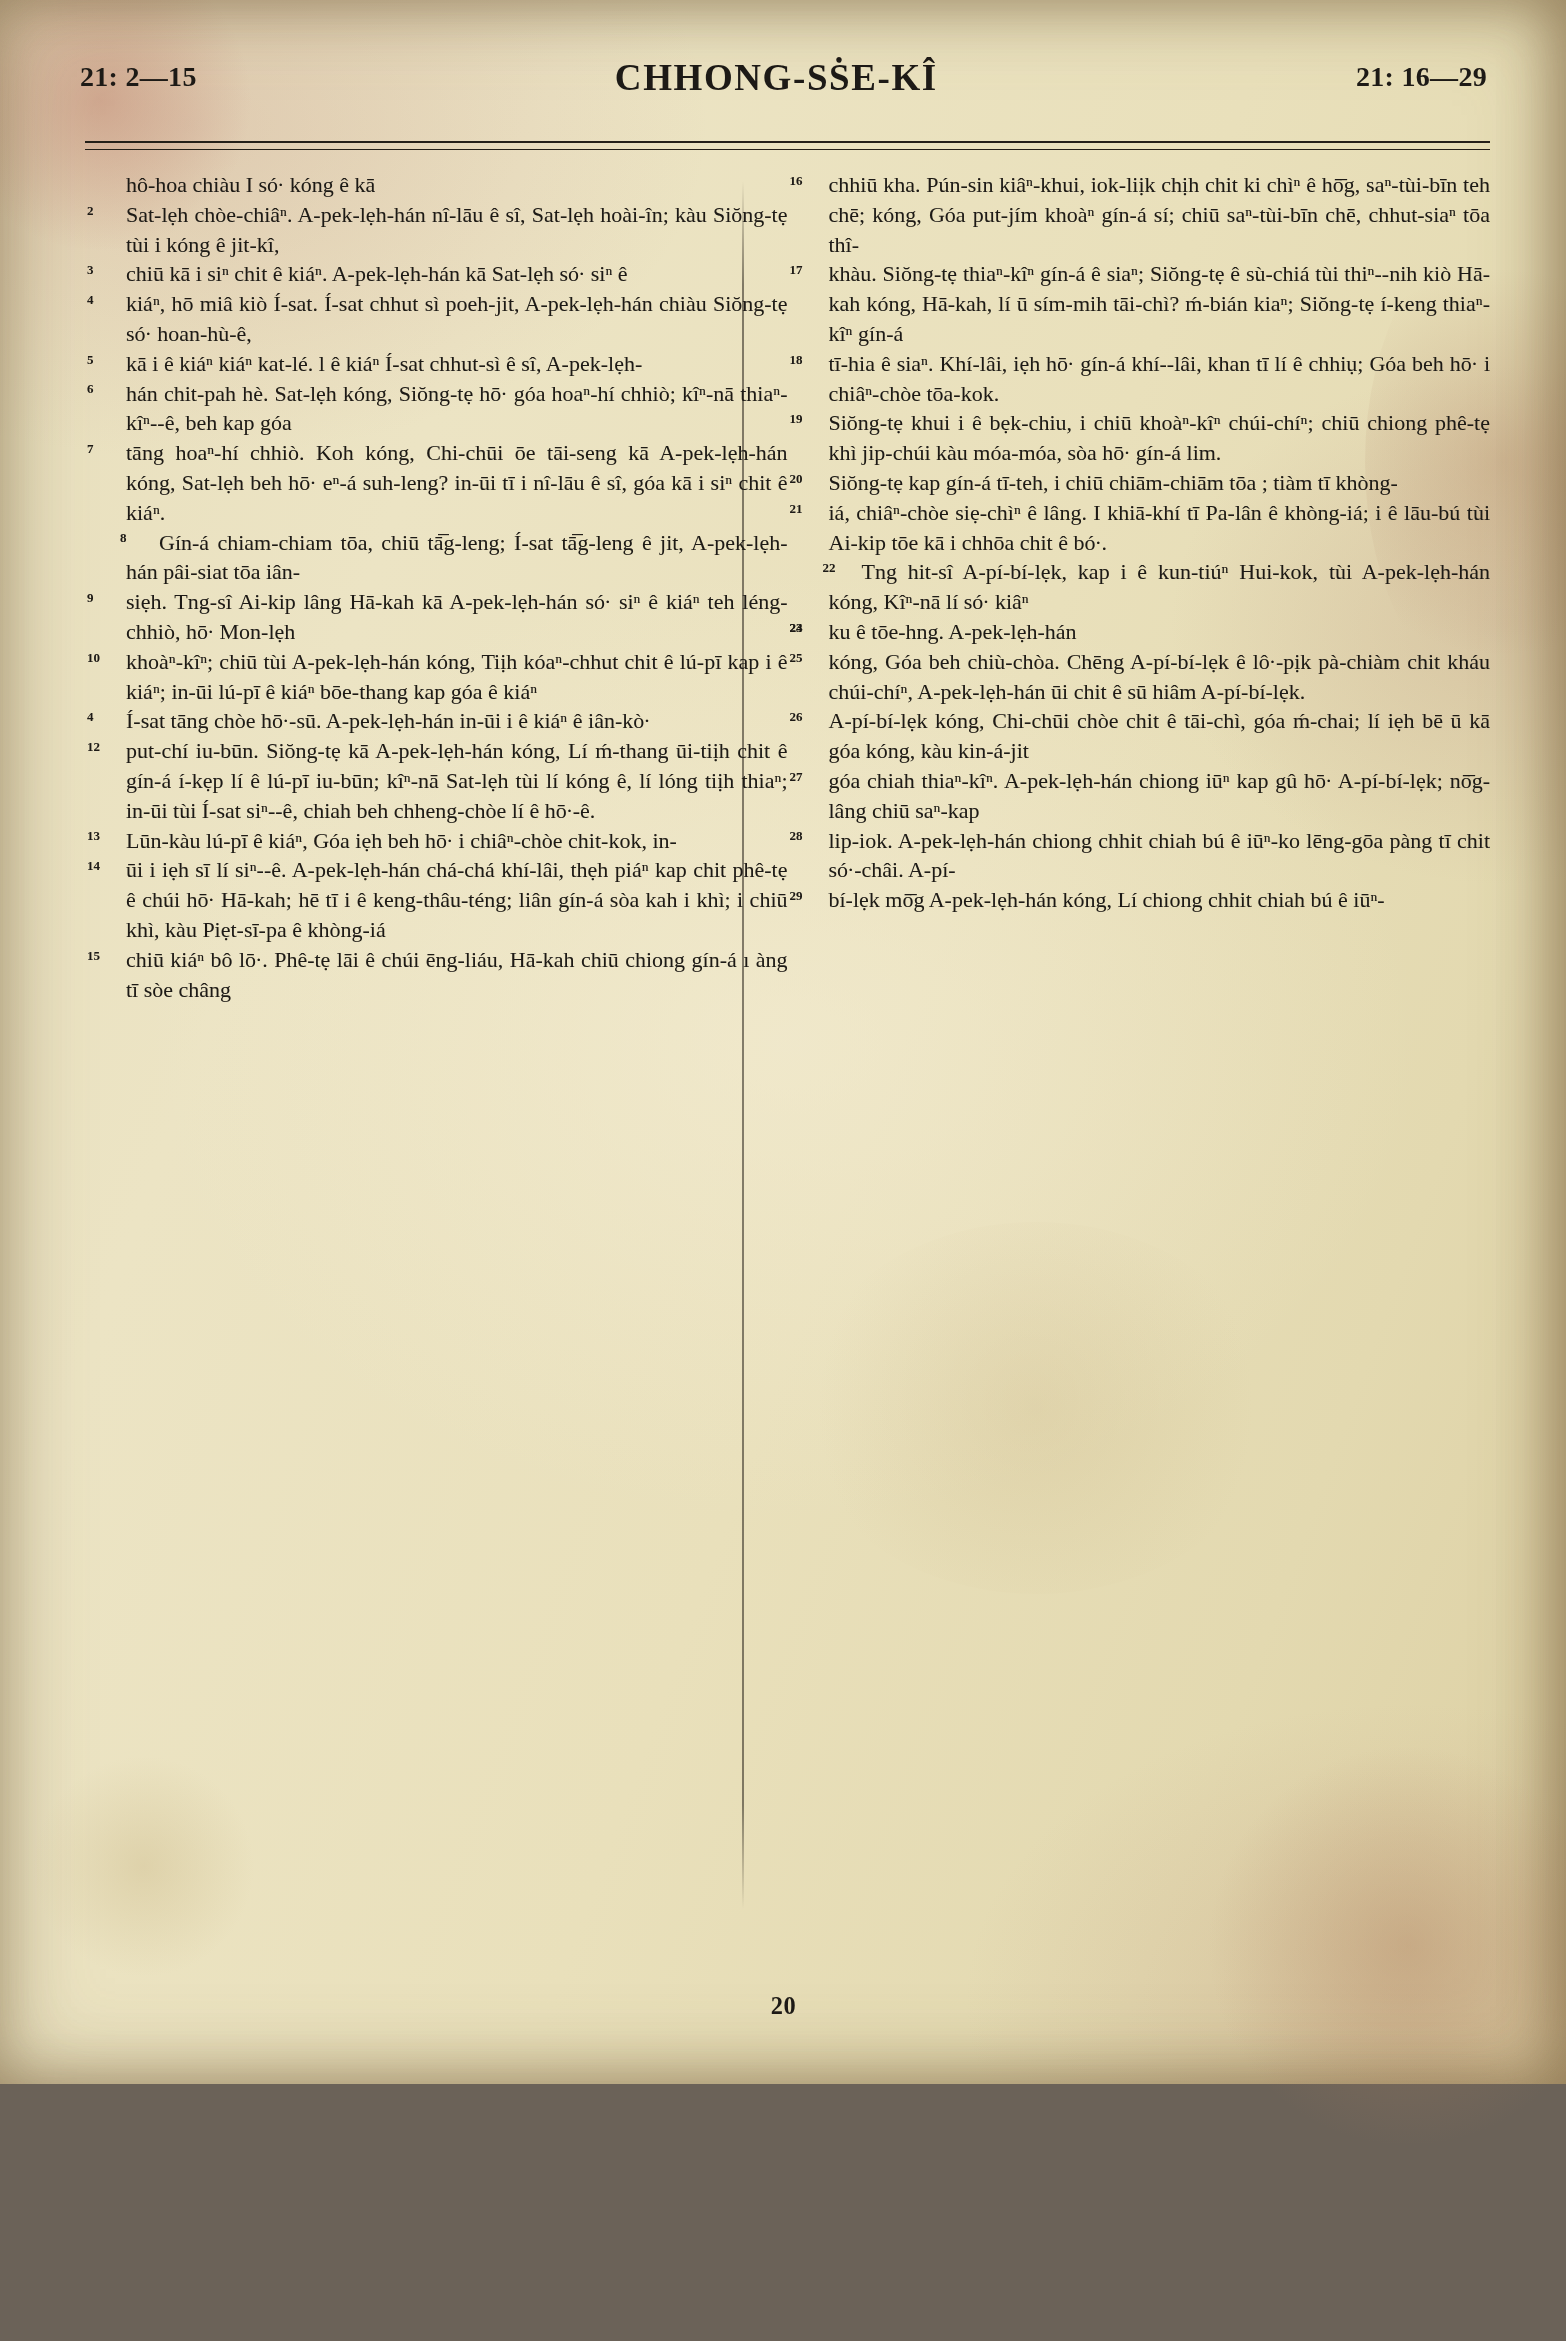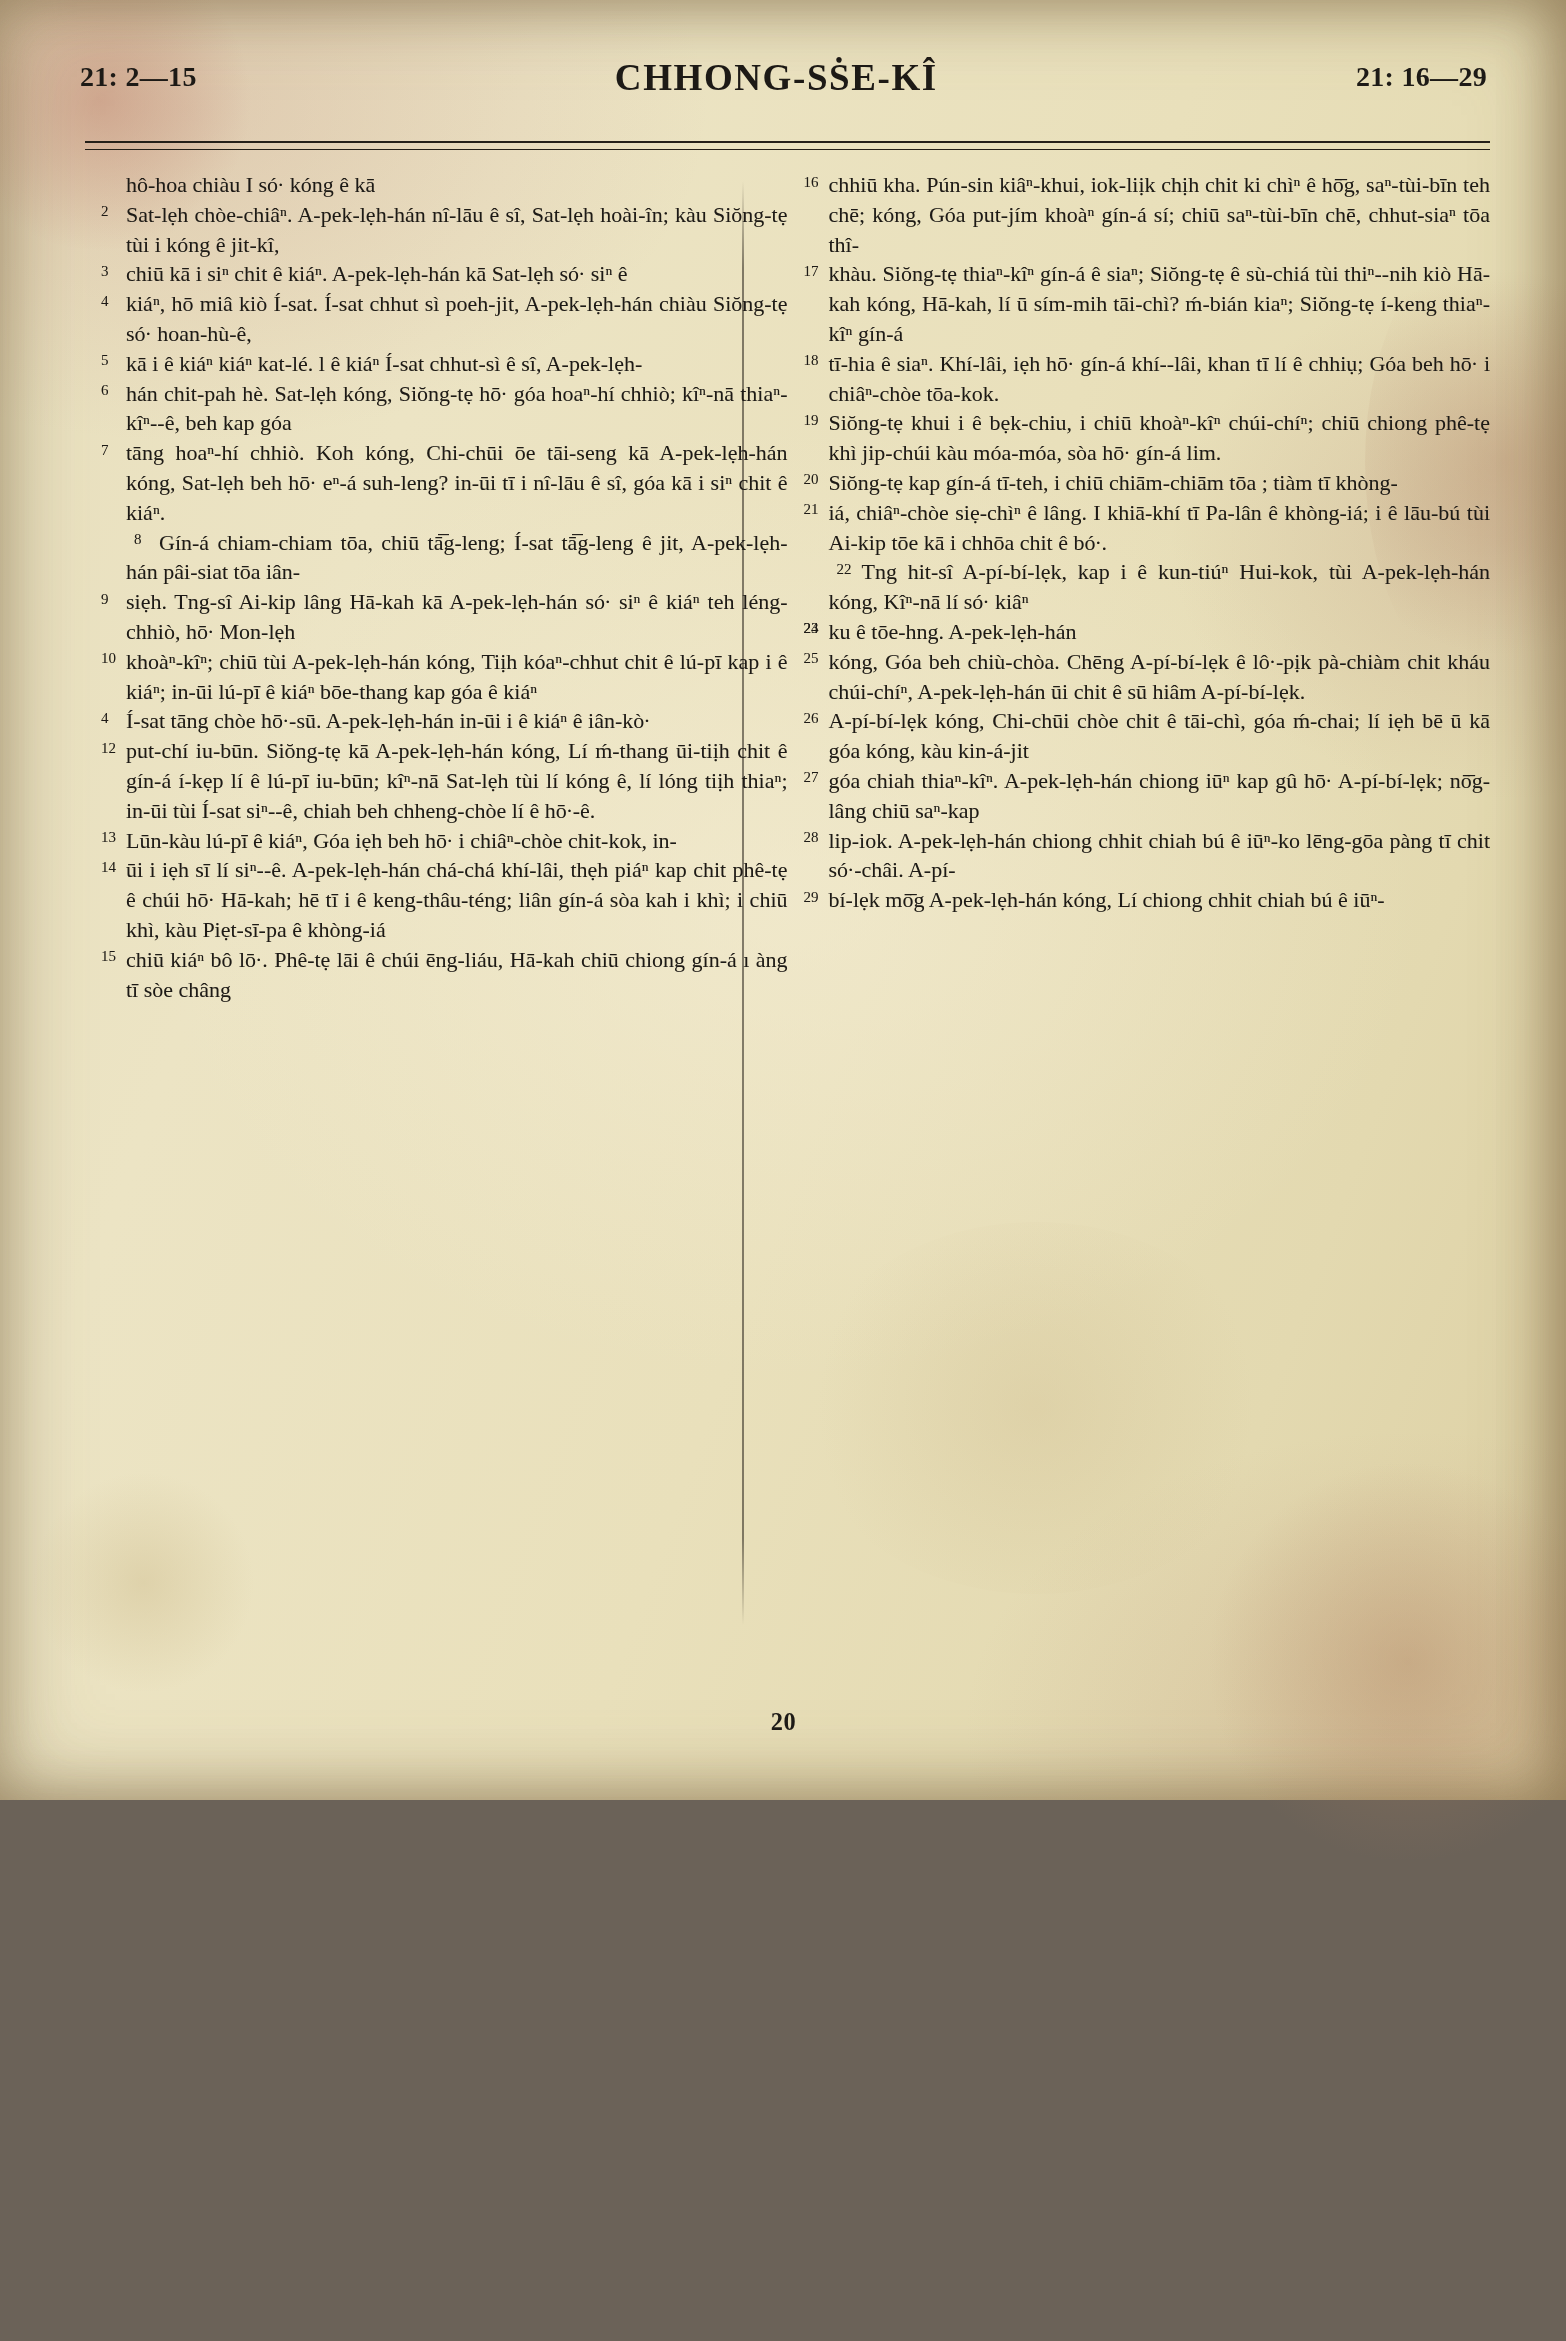--- a/index.html
+++ b/index.html
@@ -8,21 +8,21 @@
     background: #6b6258;
   }
   body {
     width: 1567px;
     height: 2342px;
     overflow: hidden;
   }
   .page {
     position: relative;
     width: 1567px;
-    height: 1800px;
+    height: 2084px;
     background:
       radial-gradient(ellipse 744px 478px at 12% 6%, rgba(198,150,140,0.30), rgba(198,150,140,0) 70%),
       radial-gradient(ellipse 478px 372px at 96% 30%, rgba(180,140,120,0.28), rgba(180,140,120,0) 70%),
       radial-gradient(ellipse 638px 425px at 90% 96%, rgba(190,150,125,0.30), rgba(190,150,125,0) 70%),
       radial-gradient(ellipse 850px 638px at 50% 50%, rgba(245,238,214,0.55), rgba(245,238,214,0) 75%),
       linear-gradient(110deg, #e8dfbd 0%, #ece4c4 25%, #e9e0bb 55%, #e3d9b0 80%, #dccfa2 100%);
     box-shadow: inset 0 0 96px rgba(120,95,60,0.30);
     font-family: "Liberation Serif", "DejaVu Serif", serif;
     color: #1d1a16;
   }
@@ -111,25 +111,25 @@
     text-justify: inter-word;
     hyphens: none;
   }
   .para {
     position: relative;
     margin: 0;
     padding-left: 41px;
   }
   .vnum {
     position: absolute;
-    left: 16px;
+    left: 2px;
     top: 0.30em;
-    font-size: 15px;
+    font-size: 13px;
     line-height: 1;
-    font-weight: normal;
+    font-weight: bold;
     letter-spacing: 0;
   }
   .indent { text-indent: 33px; }
 
   .folio {
     position: absolute;
     bottom: 64px;
     left: 0;
     right: 0;
     text-align: center;

